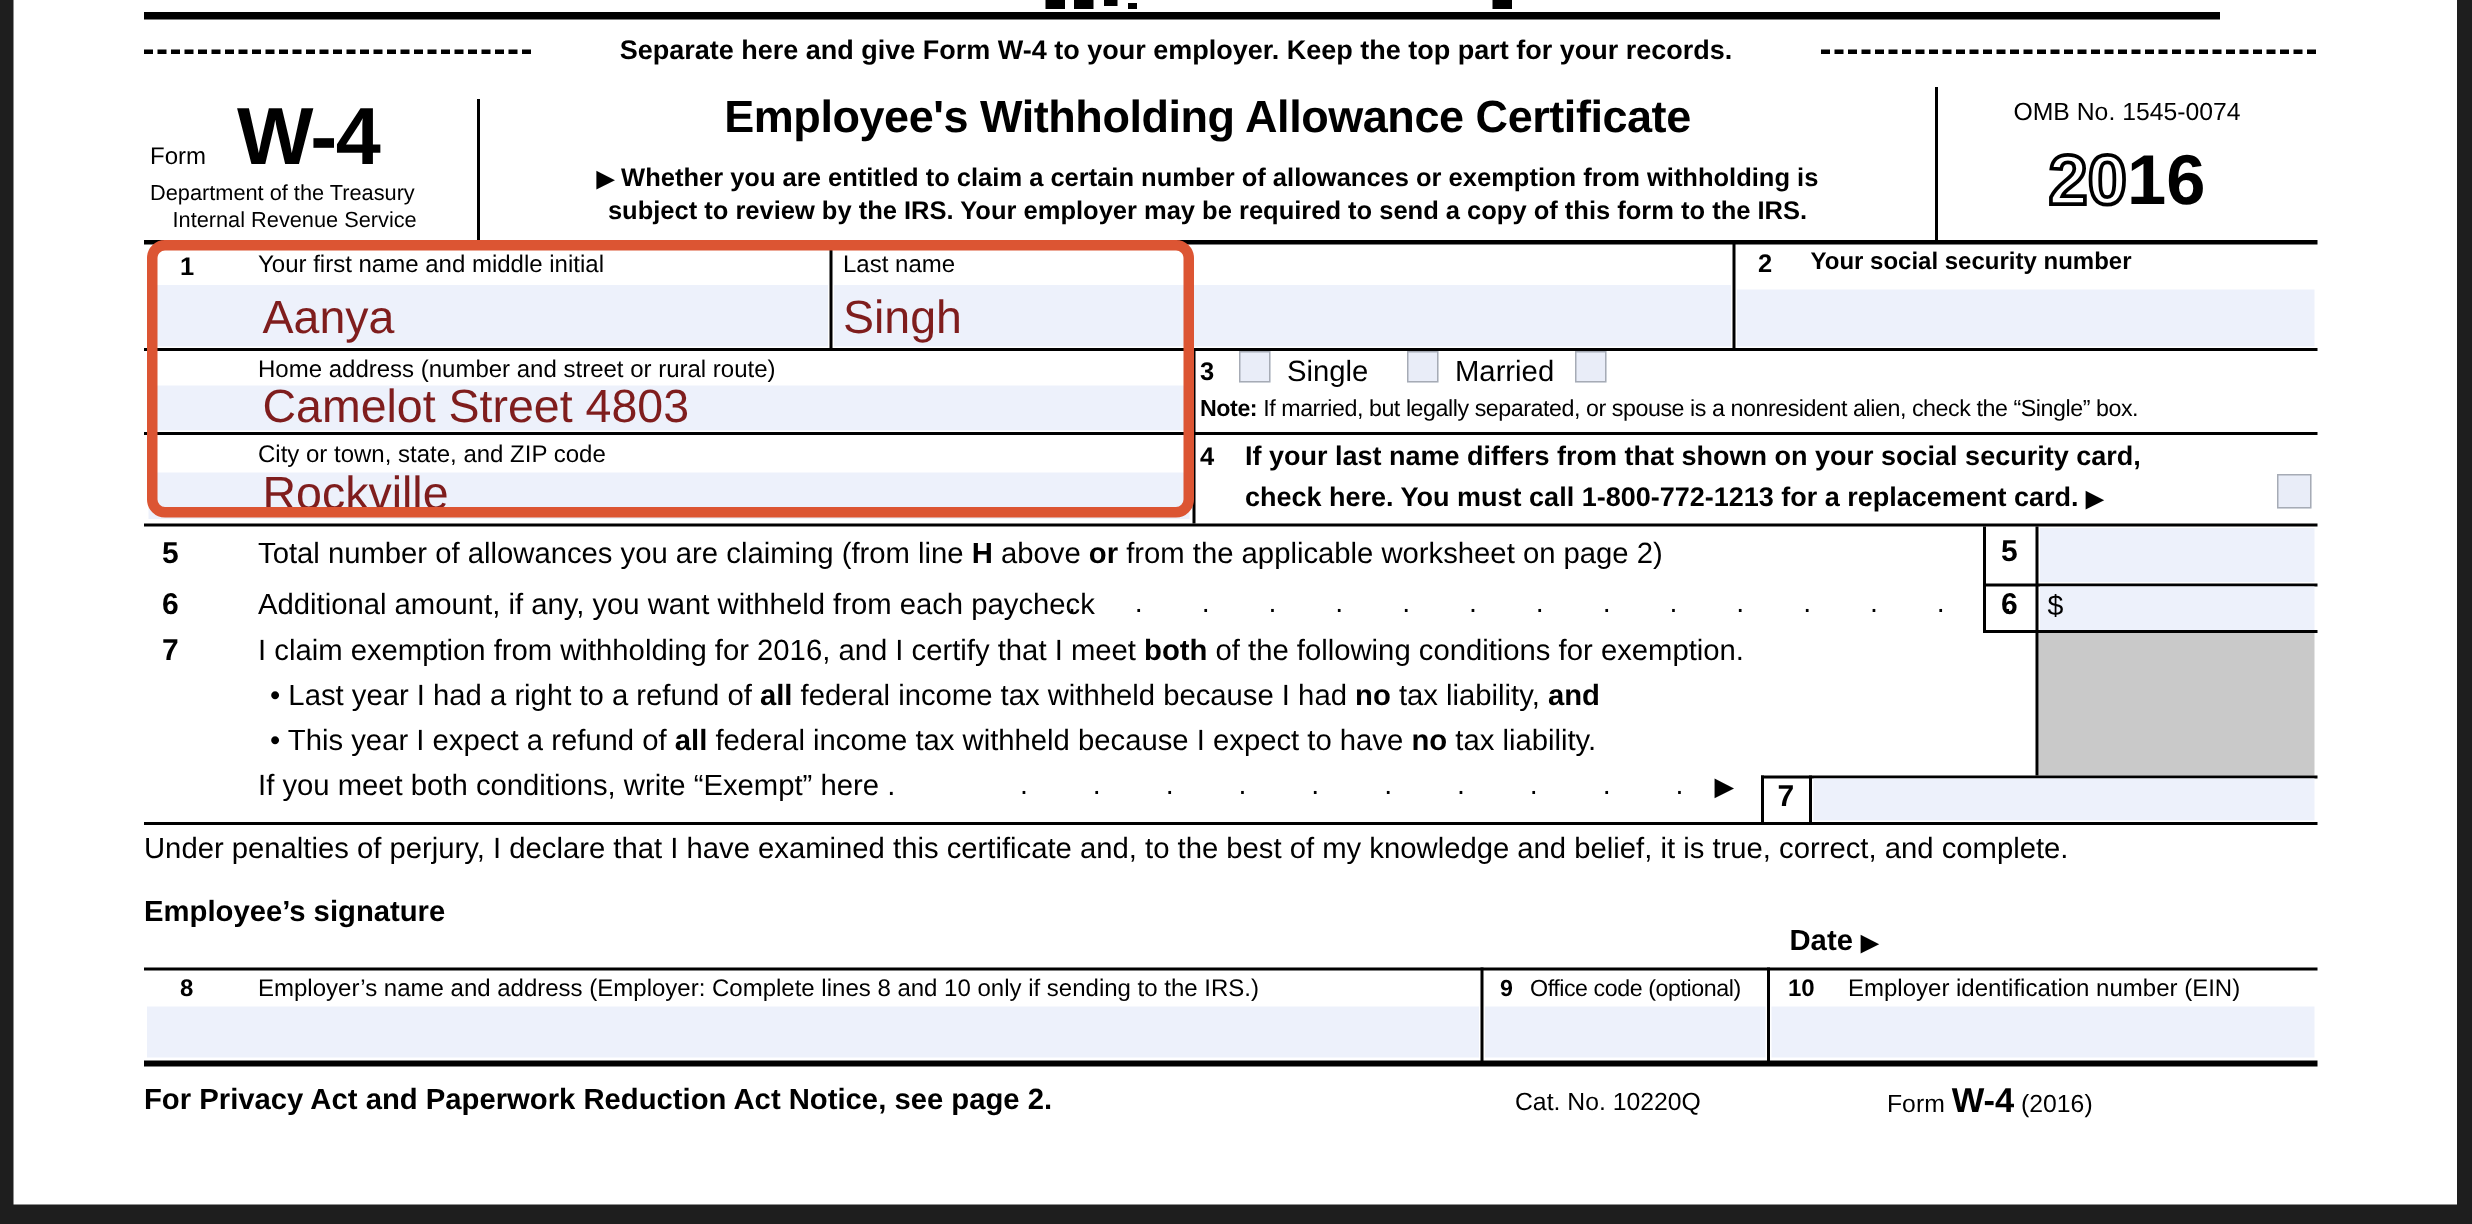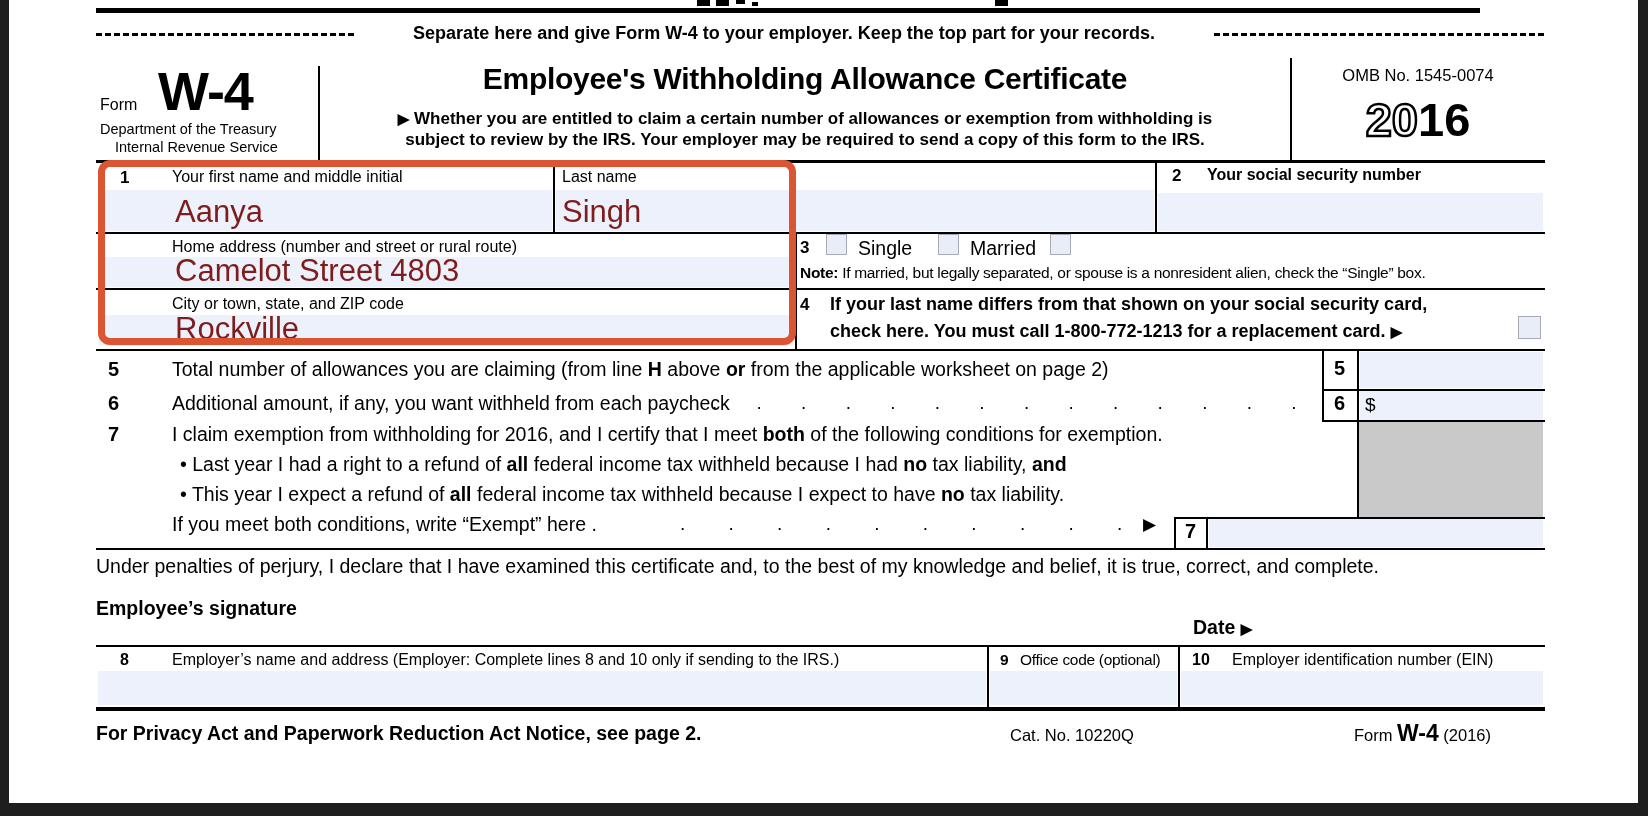--- a/index.html
+++ b/index.html
@@ -190,19 +190,19 @@
   <div class="abs num" style="left:1192px;top:651px;font-size:16px;">10</div>
   <div class="abs lbl" style="left:1232px;top:651px;">Employer identification number (EIN)</div>
   <div class="band" style="left:1181px;top:671px;width:362px;height:34px;">
     <span class="val abs" style="left:5px;top:2px;"></span>
   </div>
 
   <div class="hl" style="left:96px;top:707px;width:1449px;height:4px;"></div>
 
   <div class="abs" style="left:96px;top:722px;font-size:19.5px;font-weight:bold;">For Privacy Act and Paperwork Reduction Act Notice, see page 2.</div>
   <div class="abs" style="left:1010px;top:726px;font-size:16.5px;">Cat. No. 10220Q</div>
-  <div class="abs" style="left:1191px;top:720px;width:300px;text-align:right;font-size:16.5px;">
+  <div class="abs" style="left:1258px;top:720px;width:300px;font-size:16.5px;">
     <span>Form</span>
     <span style="font-size:23px;font-weight:bold;">W-4</span>
     <span>(2016)</span>
   </div>
 
 </div>
 
 </body></html>

